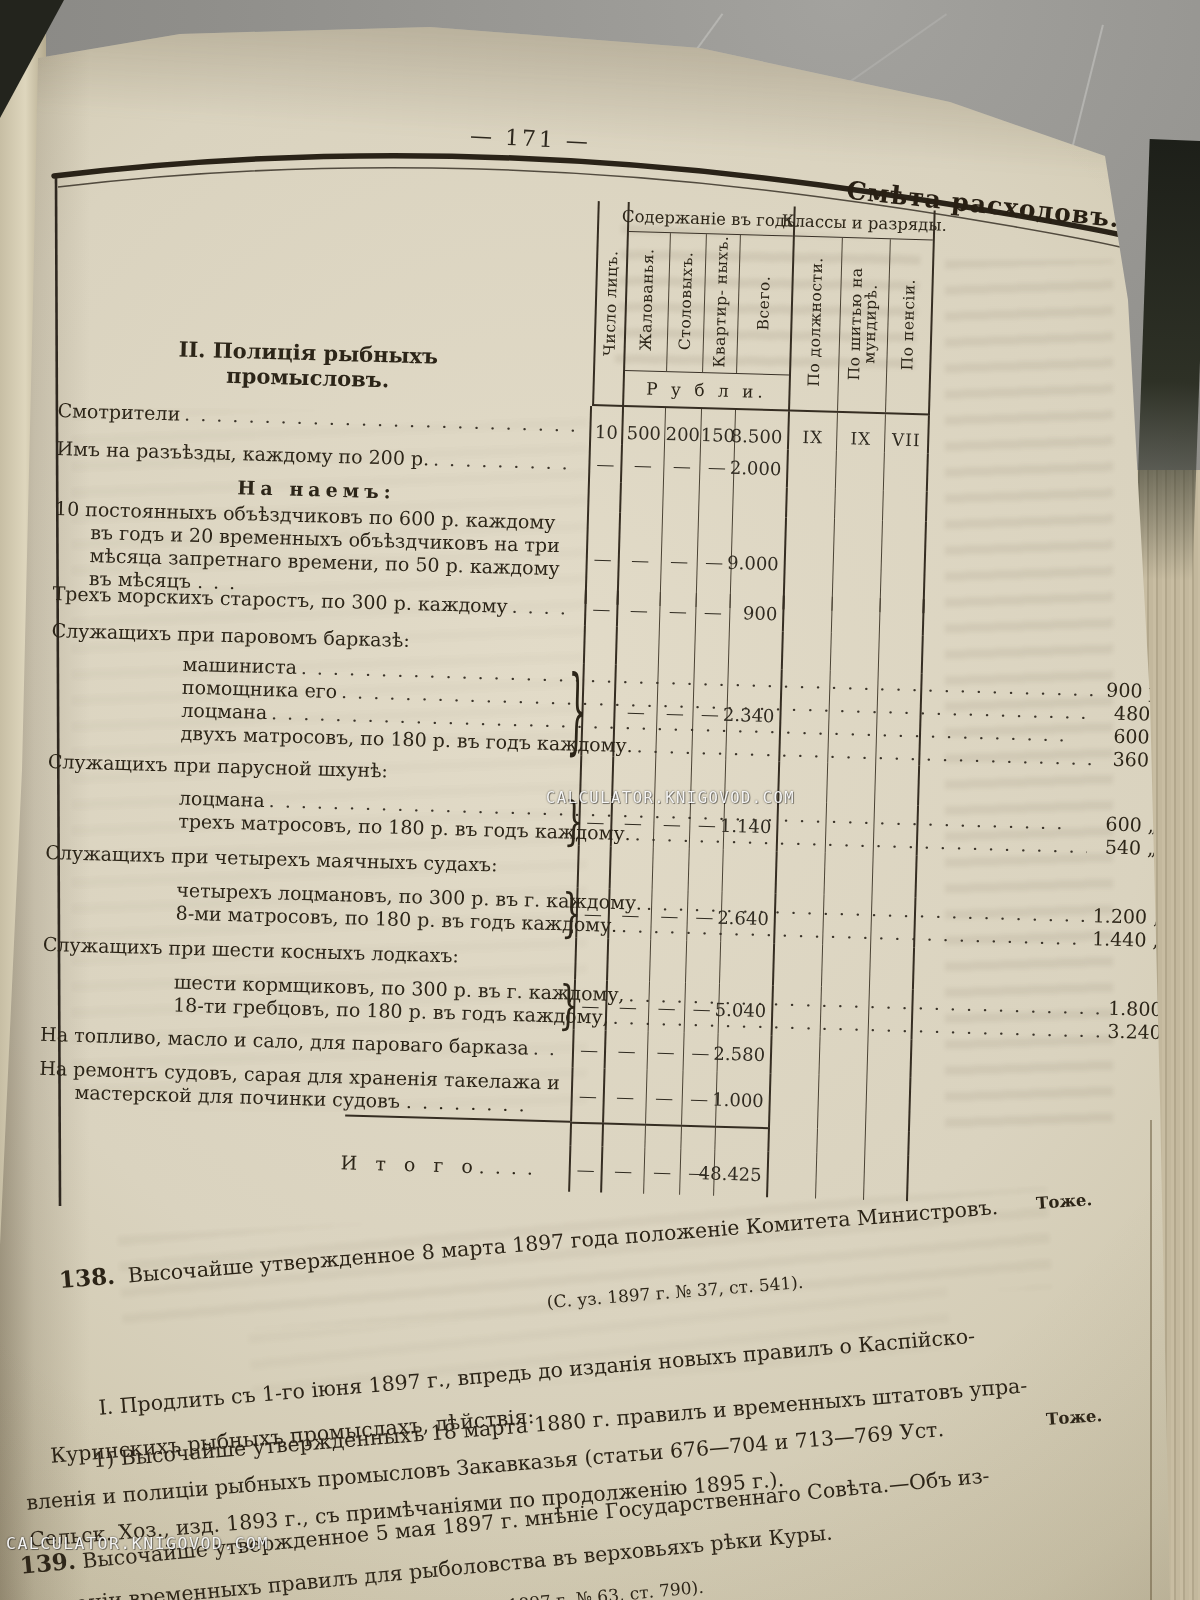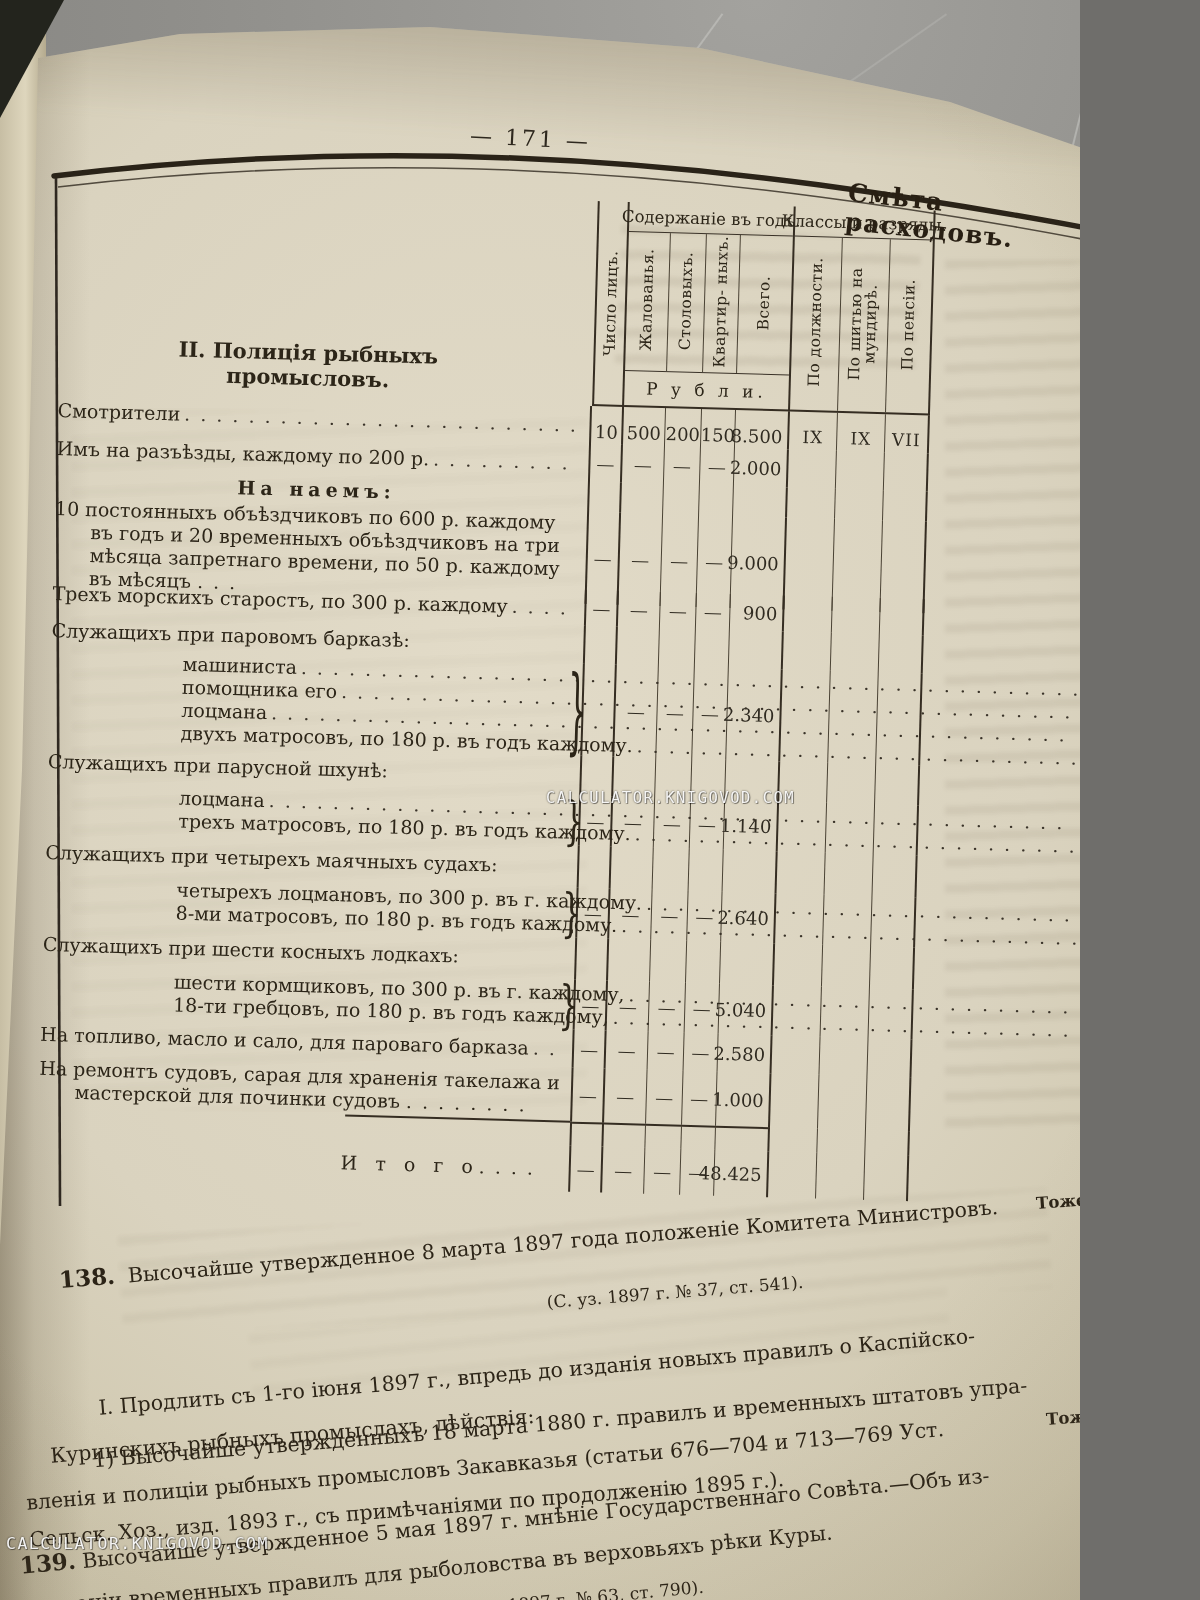--- a/index.html
+++ b/index.html
@@ -1,16 +1,16 @@
 <!DOCTYPE html>
 <html><head>
 <meta charset="utf-8">
 <style>
   html,body{margin:0;padding:0;background:#6f6e6b;}
-  #stage{position:relative;width:1080px;height:1600px;overflow:hidden;
+  #stage{position:relative;width:1200px;height:1600px;overflow:hidden;
          font-family:"DejaVu Serif","Liberation Serif",serif;color:#2c2518;}
   
   .bg{position:absolute;inset:0;background:
       radial-gradient(120% 80% at 70% 0%, #a3a29e 0%, #8f8e8a 45%, #7c7b78 100%);}
   .crack{position:absolute;background:rgba(200,200,196,.55);width:2px;filter:blur(.5px);}
   .crack.k1{left:648px;top:-10px;height:250px;transform:rotate(36deg);}
   .crack.k2{left:1062px;top:20px;height:330px;transform:rotate(14deg);}
   .crack.k3{left:880px;top:-20px;height:160px;transform:rotate(55deg);opacity:.5;}
   
   .fore-edge{position:absolute;left:1090px;top:470px;width:110px;height:1130px;

